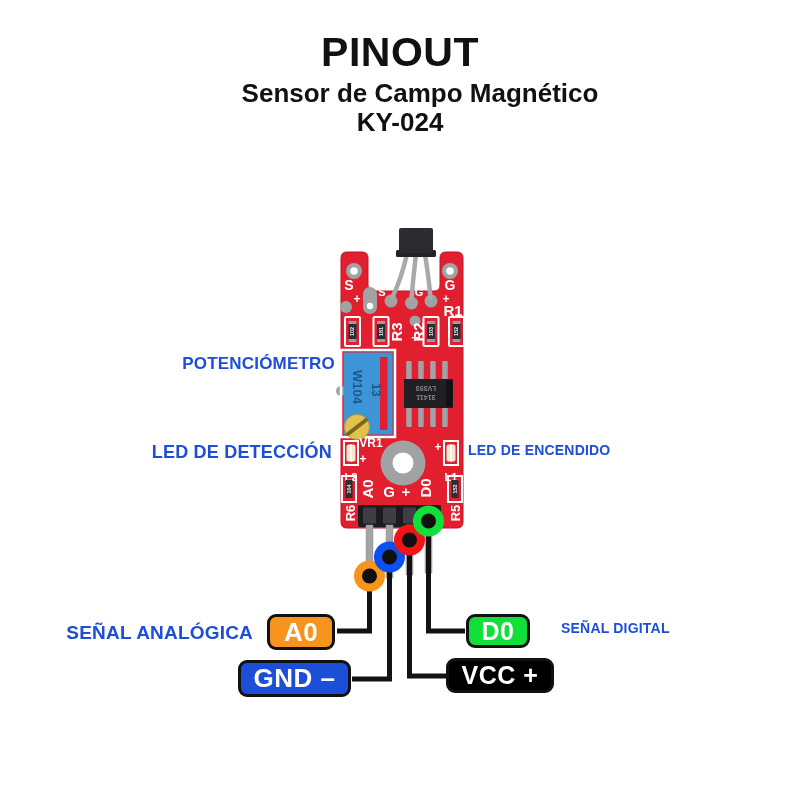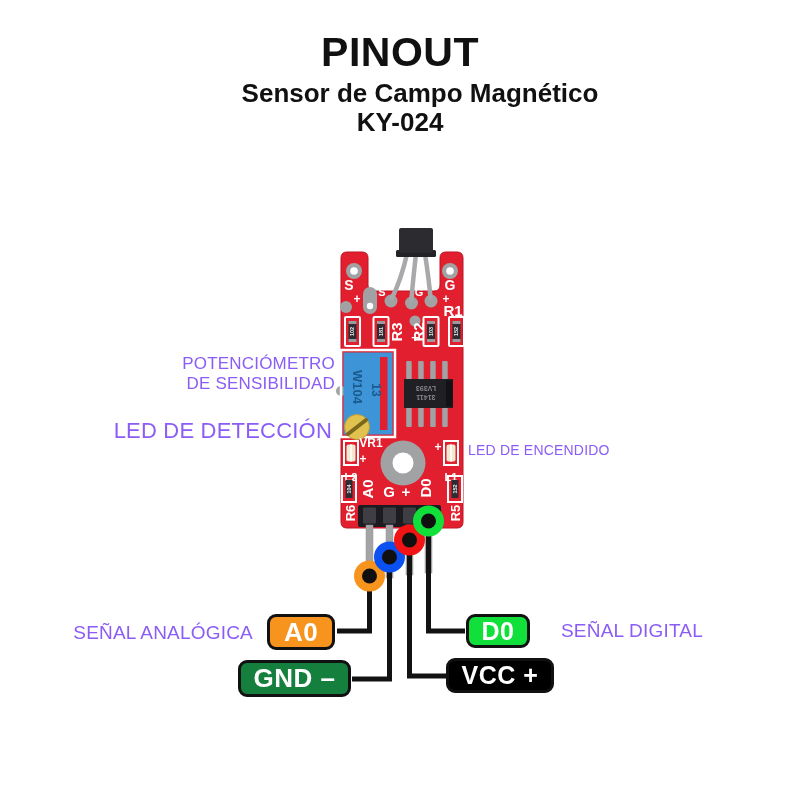--- a/index.html
+++ b/index.html
@@ -3,26 +3,26 @@
 <meta charset="utf-8">
 <style>
   html,body{margin:0;padding:0;background:#fff;}
   .canvas{position:relative;width:800px;height:776px;background:#fff;overflow:hidden;
           font-family:"Liberation Sans",sans-serif;color:#111;}
   .header{position:absolute;top:30px;left:0;width:100%;text-align:center;}
   .title{font-size:41px;font-weight:800;letter-spacing:.5px;line-height:44px;}
   .subtitle{font-size:26px;font-weight:800;margin-top:5px;line-height:28px;padding-left:40px;}
   .model{font-size:26px;font-weight:800;margin-top:1px;line-height:28px;}
   .board-svg{position:absolute;left:0;top:0;}
-  .callout{position:absolute;font-weight:400;color:#8b5cf6;letter-spacing:.2px;white-space:nowrap;}
+  .callout{position:absolute;font-weight:700;color:#1d4ed8;letter-spacing:.2px;white-space:nowrap;}
   #callout-pot{right:465px;top:354px;text-align:right;font-size:17px;line-height:20px;}
-  #callout-det{right:468px;top:418px;font-size:22px;}
+  #callout-det{right:468px;top:442px;font-size:18px;}
   #callout-enc{left:468px;top:442px;font-size:14px;}
   #callout-ana{right:547px;top:622px;font-size:19px;margin-left:32px;}
-  #callout-dig{left:561px;top:620px;font-size:19px;}
+  #callout-dig{left:561px;top:620px;font-size:14px;}
   .badge{position:absolute;box-sizing:border-box;border:3.5px solid #111;border-radius:9px;
          display:flex;align-items:center;justify-content:center;color:#fff;font-weight:800;
          letter-spacing:.5px;white-space:nowrap;}
   #badge-a0{left:267px;top:614px;width:68px;height:36px;font-size:26px;}
   #badge-gnd{left:238px;top:660px;width:113px;height:37px;font-size:26px;}
   #badge-d0{left:466px;top:614px;width:64px;height:34px;font-size:25px;}
   #badge-vcc{left:446px;top:658px;width:108px;height:35px;font-size:25px;}
   svg text{font-family:"Liberation Sans",sans-serif;font-weight:bold;}
 </style>
 </head>
@@ -216,24 +216,23 @@
       <circle cx="409.5" cy="540" r="7.5" fill="#101010"></circle>
     </g>
     <g>
       <circle cx="428.5" cy="521" r="15.5" fill="#12E03A"></circle>
       <circle cx="428.5" cy="521" r="7.5" fill="#101010"></circle>
     </g>
   </svg>
 
   <div class="callout" id="callout-pot">
     <div>POTENCIÓMETRO</div>
-    <div>DE SENSIBILIDAD</div>
   </div>
   <div class="callout" id="callout-det">LED DE DETECCIÓN</div>
   <div class="callout" id="callout-enc">LED DE ENCENDIDO</div>
   <div class="callout" id="callout-ana">SEÑAL ANALÓGICA</div>
   <div class="callout" id="callout-dig">SEÑAL DIGITAL</div>
 
   <div class="badge" id="badge-a0" style="background: rgb(247, 148, 30);">A0</div>
-  <div class="badge" id="badge-gnd" style="background: #15803d;">GND –</div>
+  <div class="badge" id="badge-gnd" style="background: #1d4ed8;">GND –</div>
   <div class="badge" id="badge-d0" style="background: rgb(18, 224, 58);">D0</div>
   <div class="badge" id="badge-vcc" style="background: #000000;">VCC +</div>
 </div>
 
 </body></html>

